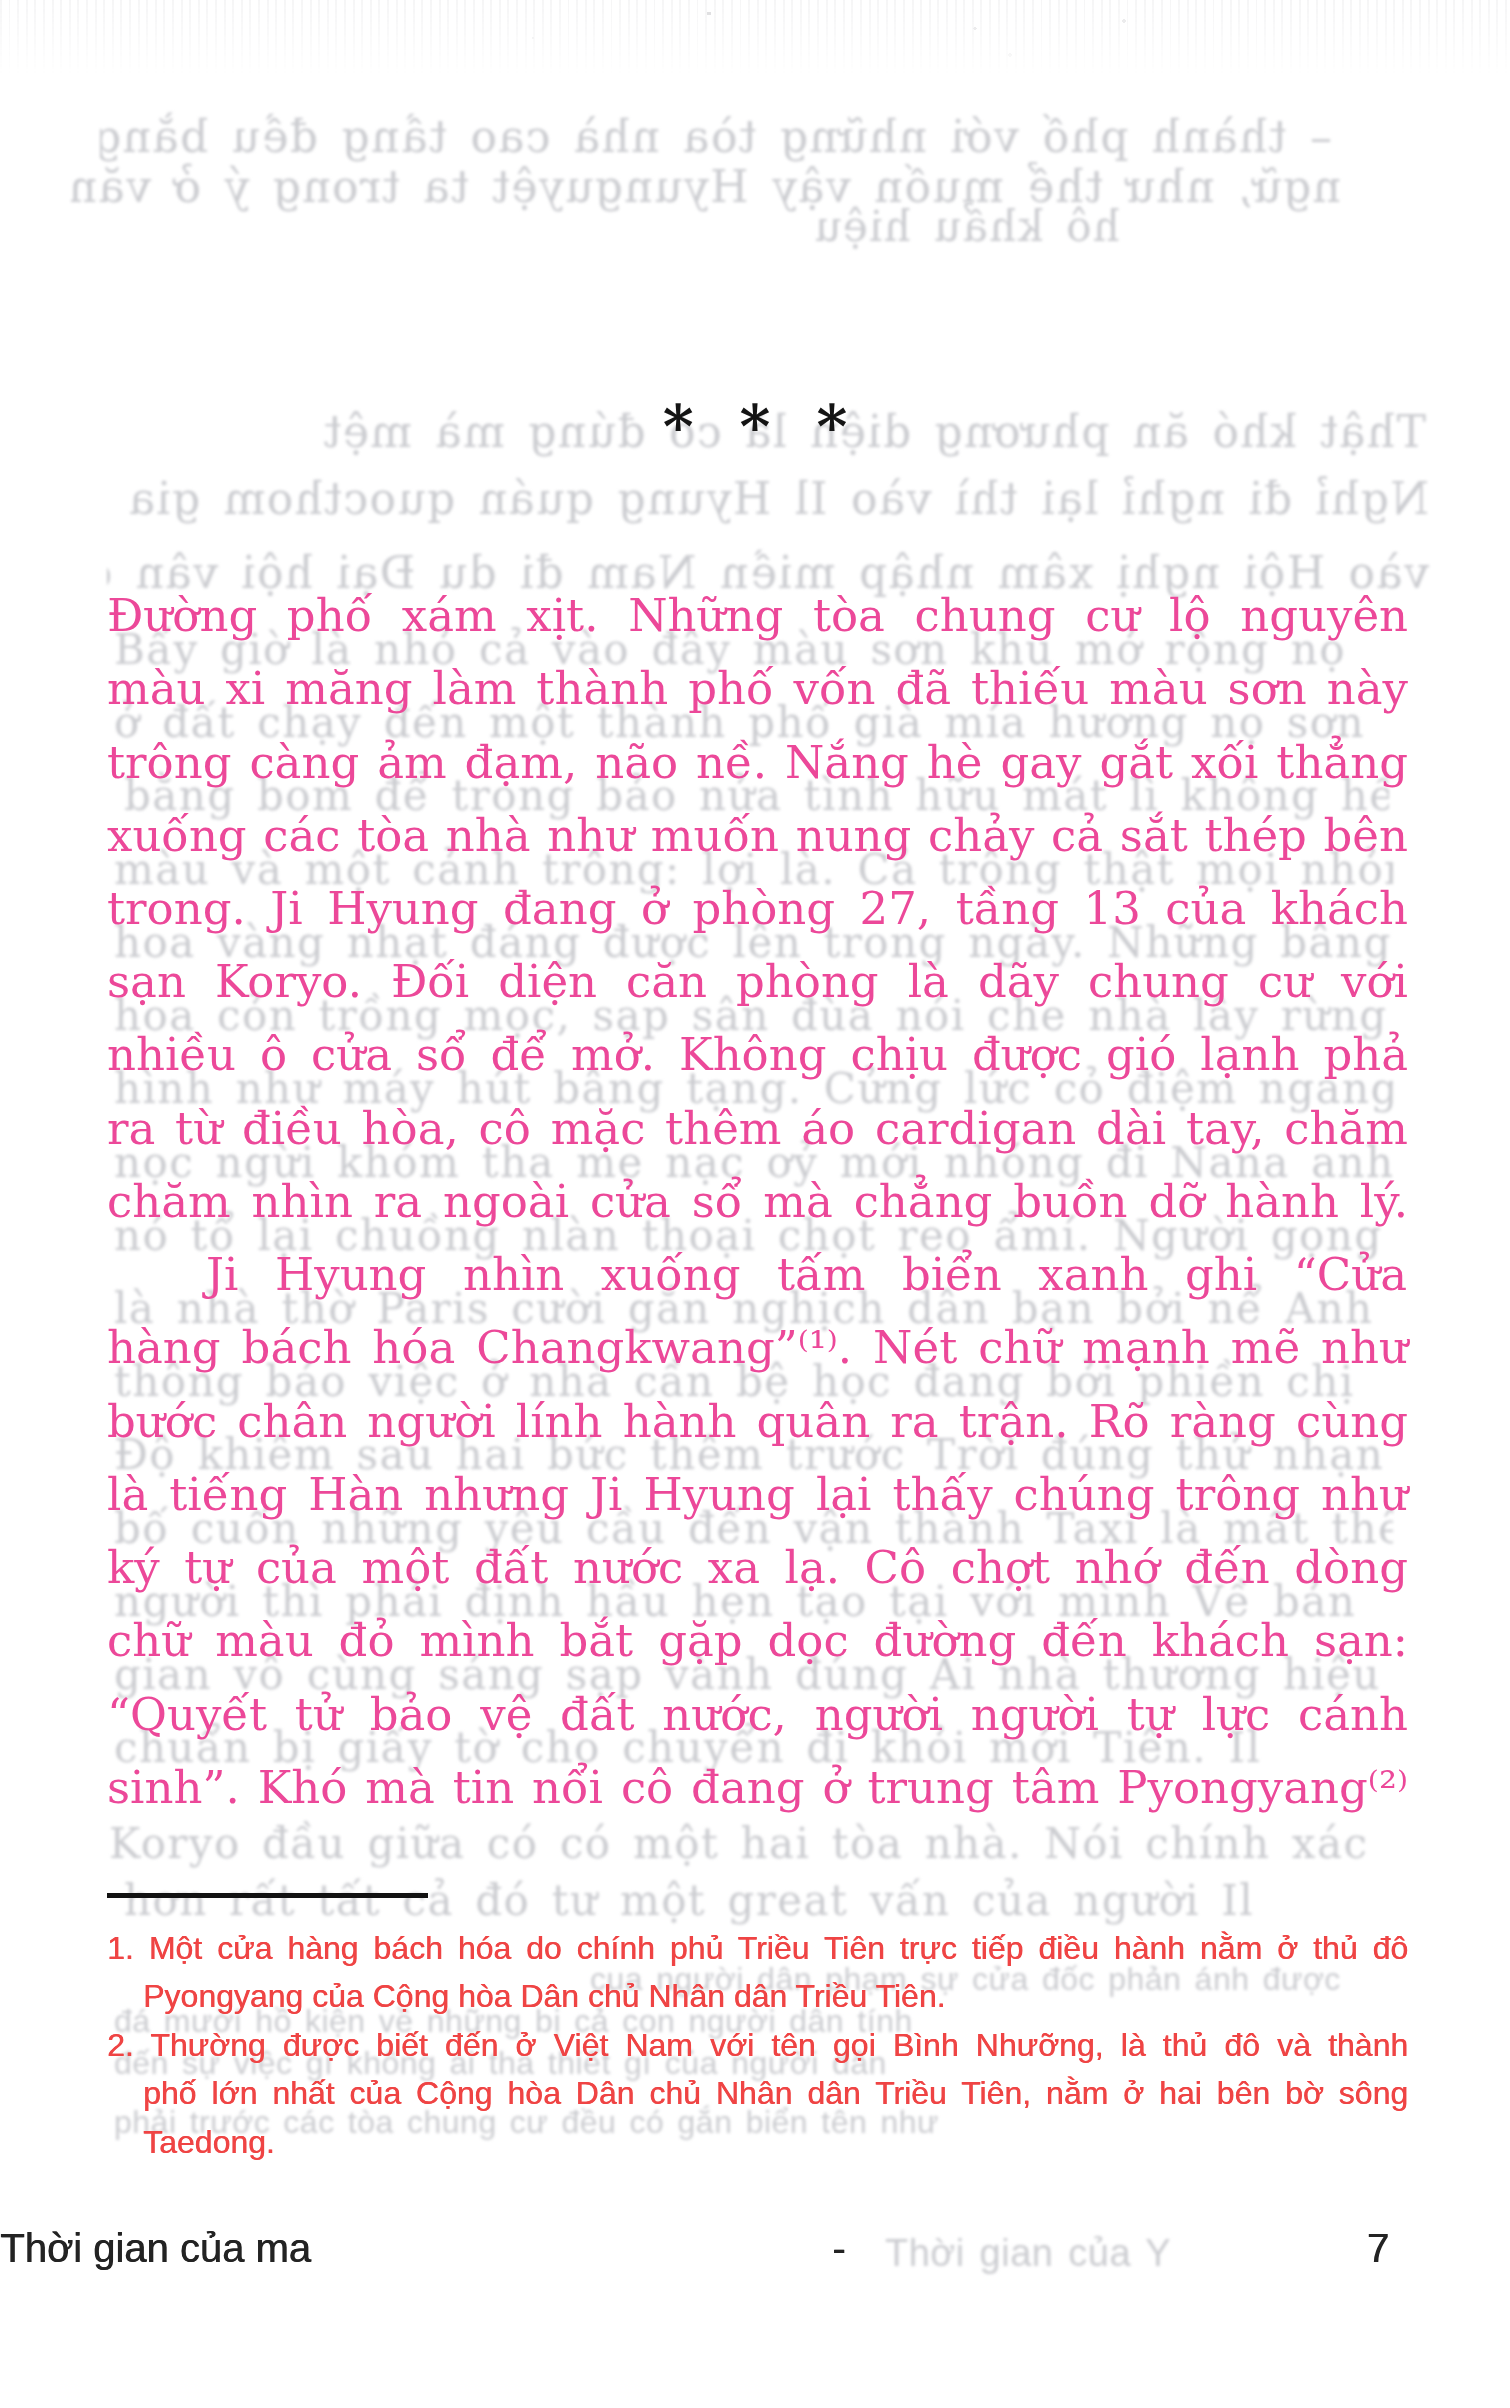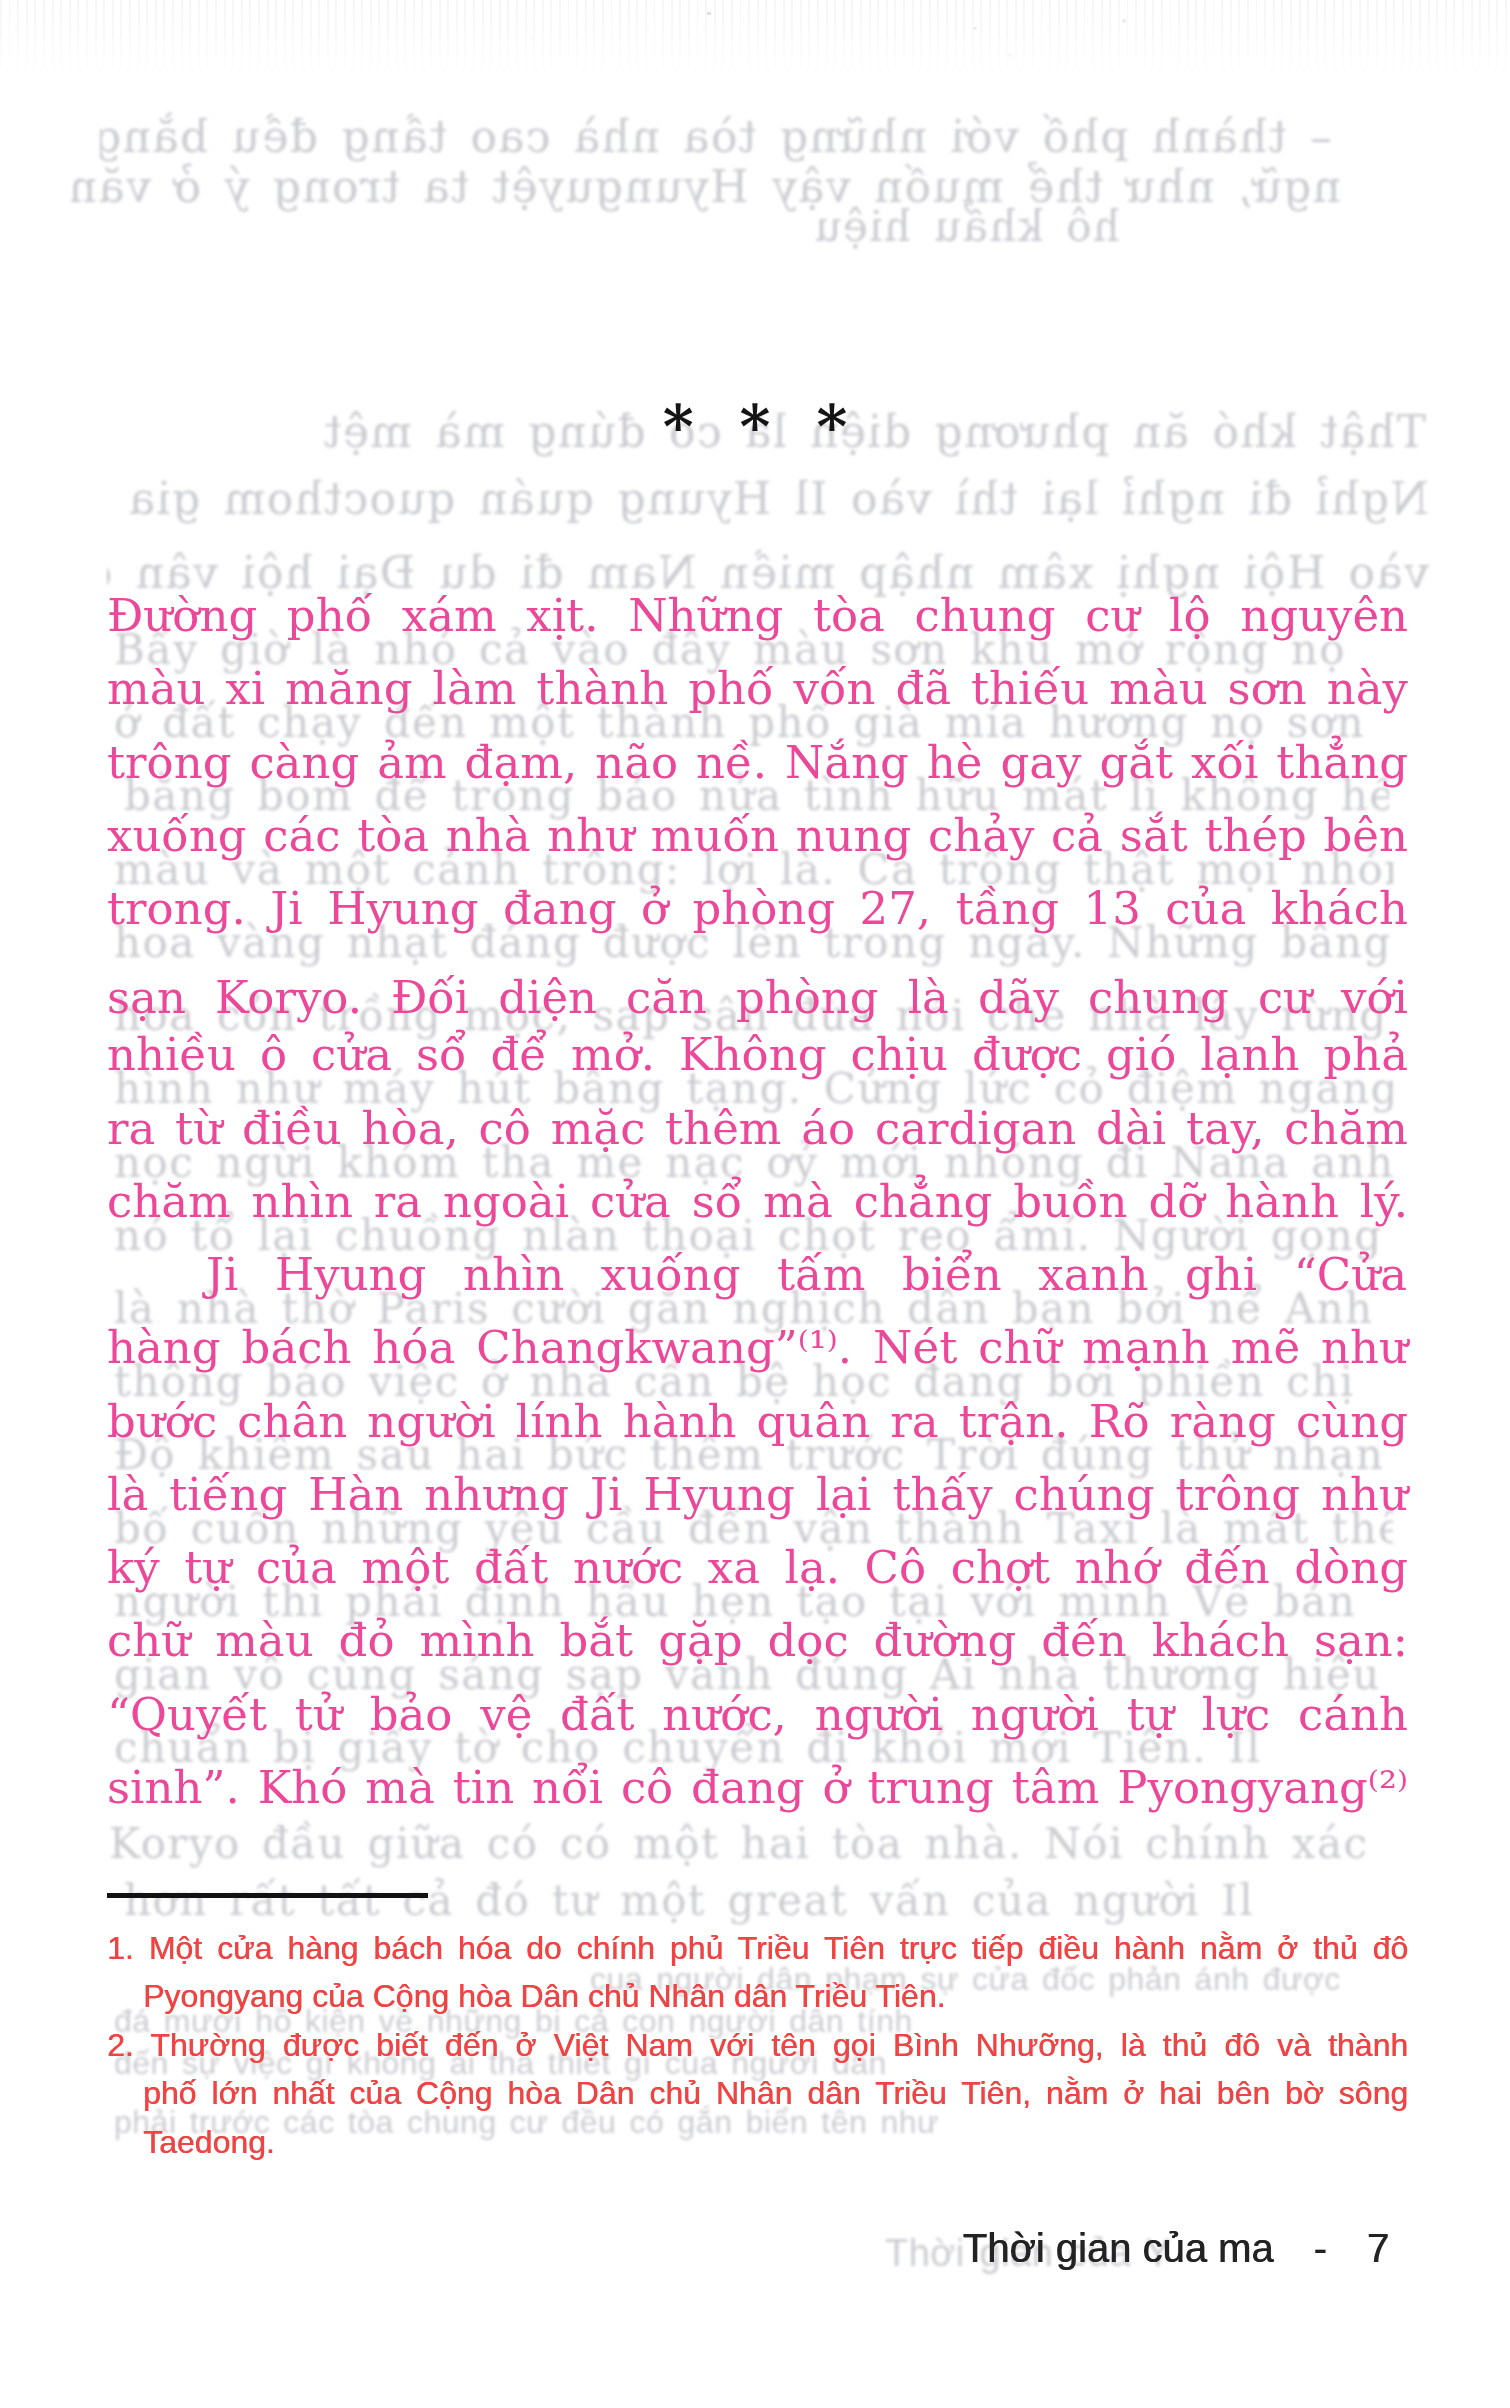--- a/index.html
+++ b/index.html
@@ -71,21 +71,21 @@
     color:#ef4444;
     text-shadow:0.5px 0 0 currentColor;
     white-space:nowrap;
   }
   .fnline.just{text-align:justify;text-align-last:justify;}
   .fnline.just>span{display:inline-block;width:100%;text-align:justify;text-align-last:justify;white-space:normal;}
 
   
   .footer{
     position:absolute;top:2224px;left:0;width:1389px;
-    display:flex;justify-content:flex-end;align-items:baseline;gap:40px;
+    display:flex;justify-content:space-between;align-items:baseline;gap:64px;
     font:40px/49px "Liberation Sans",sans-serif;
     color:#232323;
     text-shadow:0.7px 0 0 currentColor;
   }
 </style>
 </head>
 <body>
 
 <div class="page">
   <div class="scan-noise"></div>
@@ -124,21 +124,21 @@
       <span>*</span>
       <span>*</span>
       <span>*</span>
     </div>
   <div id="body-text">
       <div class="bline" style="top: 583px;"><span>Đường phố xám xịt. Những tòa chung cư lộ nguyên</span></div>
       <div class="bline" style="top: 656px;"><span>màu xi măng làm thành phố vốn đã thiếu màu sơn này</span></div>
       <div class="bline" style="top: 730px;"><span>trông càng ảm đạm, não nề. Nắng hè gay gắt xối thẳng</span></div>
       <div class="bline" style="top: 803px;"><span>xuống các tòa nhà như muốn nung chảy cả sắt thép bên</span></div>
       <div class="bline" style="top: 876px;"><span>trong. Ji Hyung đang ở phòng 27, tầng 13 của khách</span></div>
-      <div class="bline" style="top: 949px; margin-top: 16px;"><span>sạn Koryo. Đối diện căn phòng là dãy chung cư với</span></div>
+      <div class="bline" style="top: 949px;"><span>sạn Koryo. Đối diện căn phòng là dãy chung cư với</span></div>
       <div class="bline" style="top: 1022px;"><span>nhiều ô cửa sổ để mở. Không chịu được gió lạnh phả</span></div>
       <div class="bline" style="top: 1096px;"><span>ra từ điều hòa, cô mặc thêm áo cardigan dài tay, chăm</span></div>
       <div class="bline" style="top: 1169px;"><span>chăm nhìn ra ngoài cửa sổ mà chẳng buồn dỡ hành lý.</span></div>
       <div class="bline" style="top: 1242px; left: 206px; width: 1201px;"><span>Ji Hyung nhìn xuống tấm biển xanh ghi “Cửa</span></div>
       <div class="bline" style="top: 1315px;"><span>hàng bách hóa Changkwang”⁽¹⁾. Nét chữ mạnh mẽ như</span></div>
       <div class="bline" style="top: 1389px;"><span>bước chân người lính hành quân ra trận. Rõ ràng cùng</span></div>
       <div class="bline" style="top: 1462px;"><span>là tiếng Hàn nhưng Ji Hyung lại thấy chúng trông như</span></div>
       <div class="bline" style="top: 1535px;"><span>ký tự của một đất nước xa lạ. Cô chợt nhớ đến dòng</span></div>
       <div class="bline" style="top: 1608px;"><span>chữ màu đỏ mình bắt gặp dọc đường đến khách sạn:</span></div>
       <div class="bline" style="top: 1682px;"><span>“Quyết tử bảo vệ đất nước, người người tự lực cánh</span></div>

